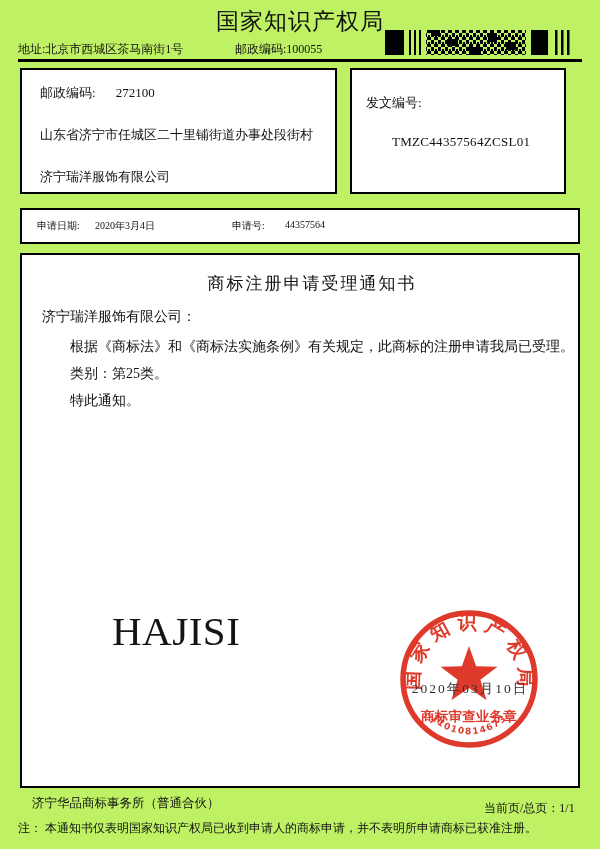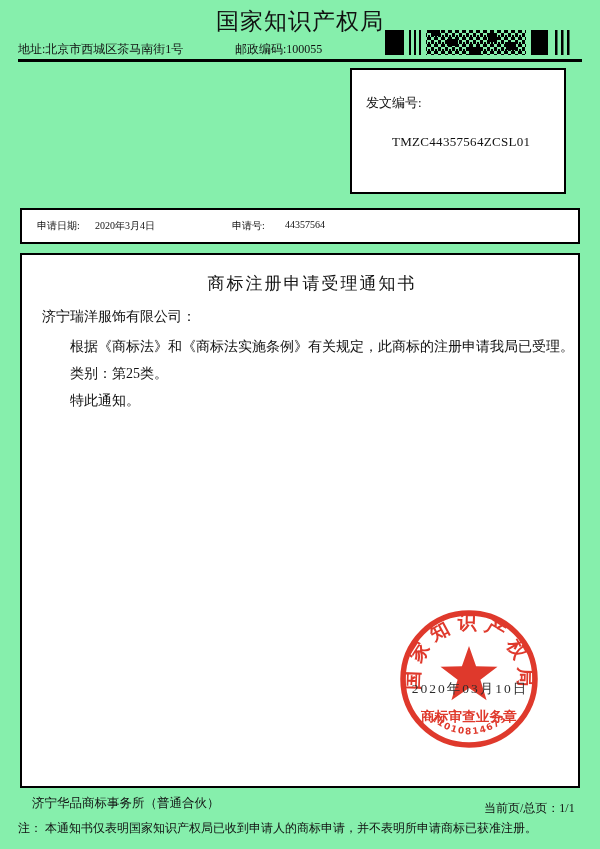--- a/index.html
+++ b/index.html
@@ -1,20 +1,20 @@
 <!DOCTYPE html>
 <html><head>
 <meta charset="utf-8">
 <style>
   html, body { margin: 0; padding: 0; background: #ffffff; }
   .page {
     position: relative;
     width: 600px;
     height: 849px;
-    background: #86efac;
+    background: #bef264;
     font-family: "Liberation Serif", "DejaVu Serif", serif;
     color: #111111;
     overflow: hidden;
   }
   .abs { position: absolute; }
 
   .org-title {
     top: 6px; left: 0; width: 100%;
     text-align: center;
     font-size: 23px;
@@ -112,20 +112,27 @@
     <rect x="103" y="3" width="9" height="9" fill="#000"></rect>
     <rect x="121" y="12" width="10" height="8" fill="#000"></rect>
     <rect x="146" y="0" width="17" height="25" fill="#000"></rect>
     <rect x="170" y="0" width="2.5" height="25" fill="#000"></rect>
     <rect x="176" y="0" width="2.5" height="25" fill="#000"></rect>
     <rect x="182" y="0" width="2.5" height="25" fill="#000"></rect>
   </svg>
 
   <div class="abs top-rule"></div>
 
+  <div class="abs box recipient-box">
+    <div class="abs rb-post">
+      <span>邮政编码:</span><span class="val">272100</span>
+    </div>
+    <div class="abs rb-addr">山东省济宁市任城区二十里铺街道办事处段街村</div>
+    <div class="abs rb-company">济宁瑞洋服饰有限公司</div>
+  </div>
 
   <div class="abs box dispatch-box">
     <div class="abs db-label">发文编号:</div>
     <div class="abs db-value">TMZC44357564ZCSL01</div>
   </div>
 
   <div class="abs box app-bar">
     <span class="ab-date-label">申请日期:</span>
     <span class="ab-date-value">2020年3月4日</span>
     <span class="ab-no-label">申请号:</span>
@@ -133,20 +140,21 @@
   </div>
 
   <div class="abs box main-box">
     <div class="notice-title">商标注册申请受理通知书</div>
     <div class="salutation">济宁瑞洋服饰有限公司：</div>
     <div class="body-line bl1">根据《商标法》和《商标法实施条例》有关规定，此商标的注册申请我局已受理。</div>
     <div class="body-line bl2">类别：第25类。</div>
     <div class="body-line bl3">特此通知。</div>
   </div>
 
+  <div class="abs trademark">HAJISI</div>
 
   <svg class="abs seal" width="150" height="150" viewBox="0 0 150 150">
     <defs>
       <path id="sealTopArc" d="M 26.7 89.9 A 50 50 0 1 1 123.3 89.9" fill="none"></path>
       <path id="sealBottomArc" d="M 36 116 A 55 55 0 0 0 114 116" fill="none"></path>
     </defs>
     <circle cx="75" cy="77" r="66" fill="none" stroke="#dd2b1d" stroke-width="5.5"></circle>
     <text font-size="19" font-weight="bold" fill="#dd2b1d" style="font-family:'Liberation Serif','DejaVu Serif',serif; letter-spacing:7px;">
       <textPath href="#sealTopArc" startOffset="2">国家知识产权局</textPath>
     </text>

